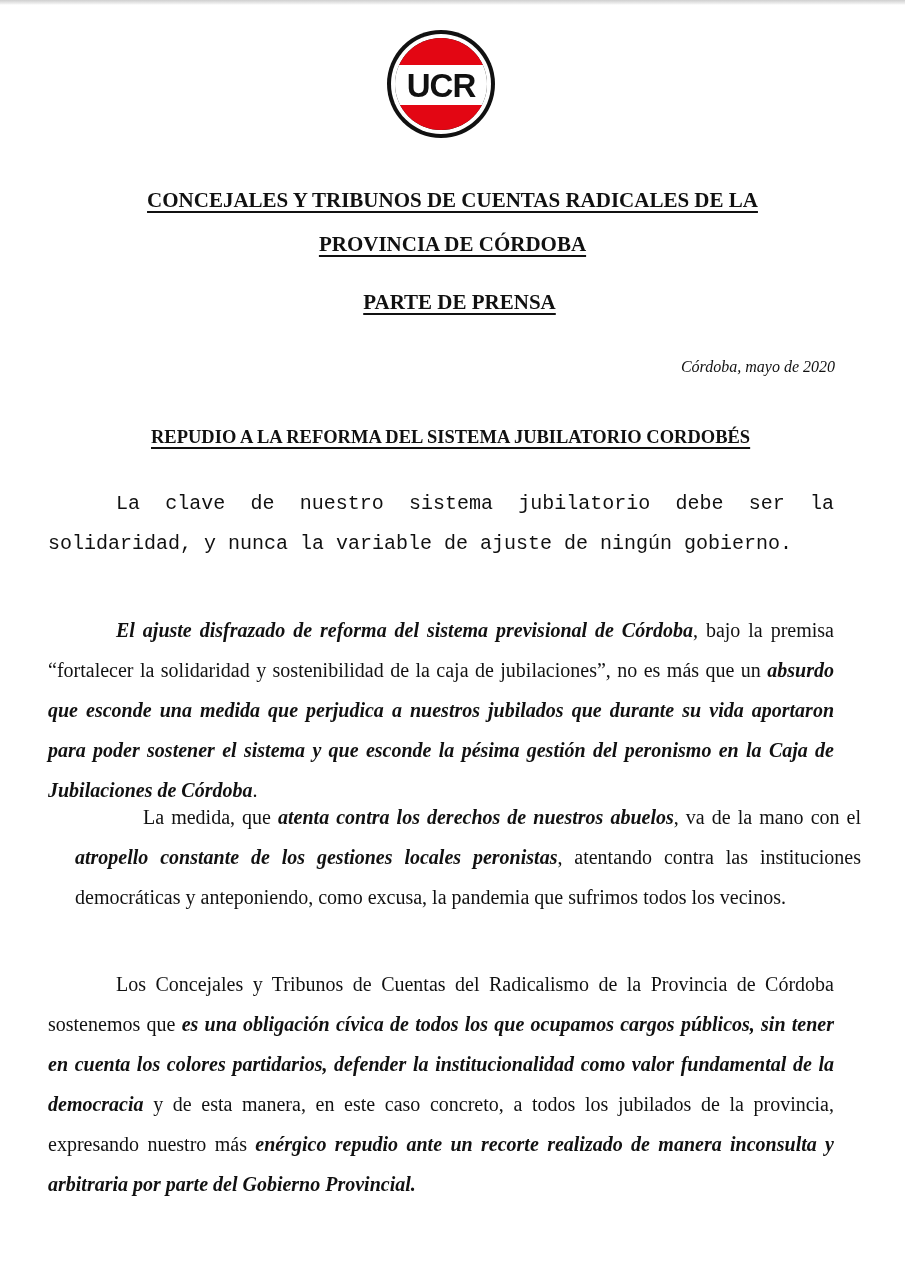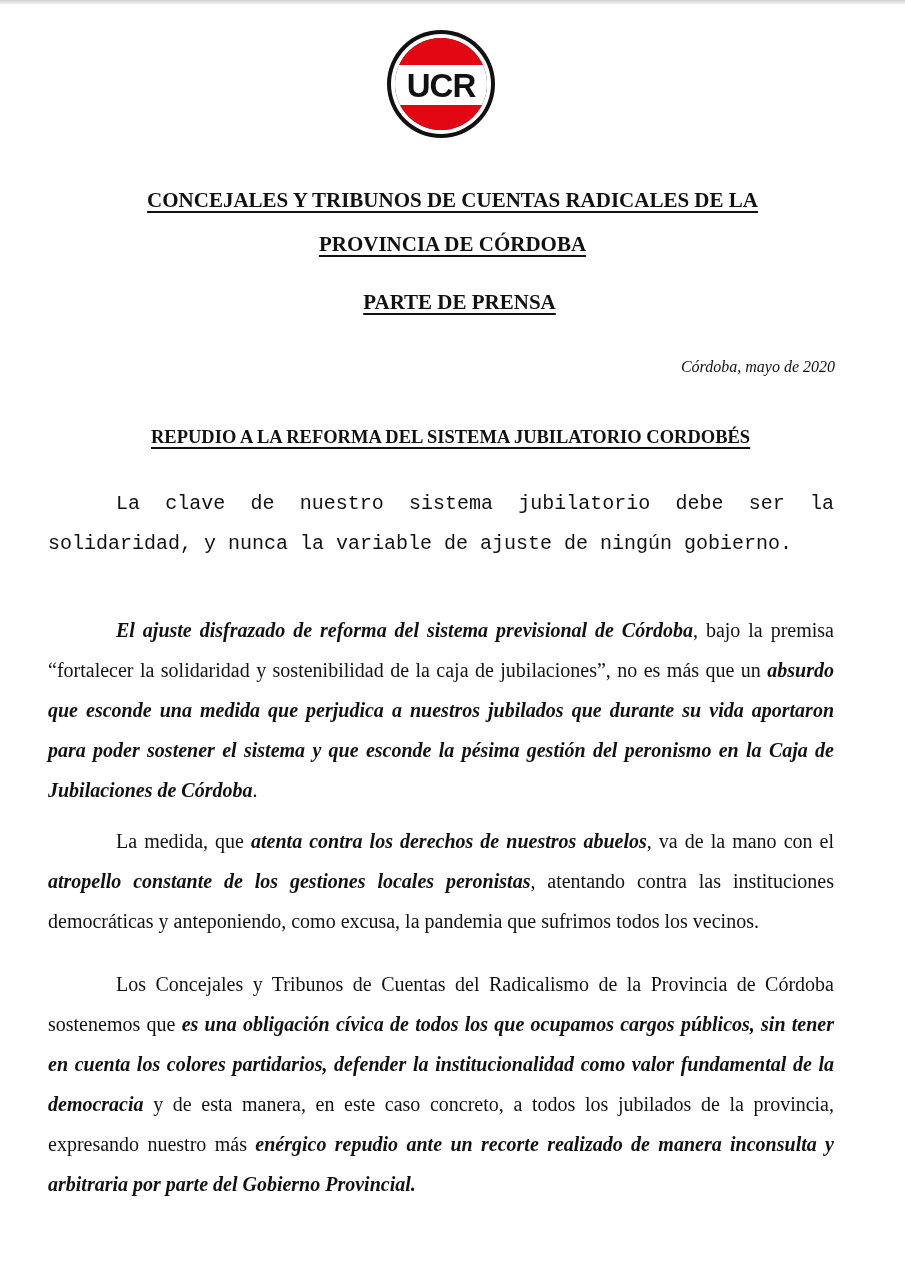--- a/index.html
+++ b/index.html
@@ -118,19 +118,19 @@
 </div>
 
 <div class="para" style="top:484px;font-family:Liberation Mono, monospace;">
   <span>La clave de nuestro sistema jubilatorio debe ser la solidaridad, y nunca la variable de ajuste de ningún gobierno.</span>
 </div>
 
 <div class="para" style="top:610px;">
   <b>El ajuste disfrazado de reforma del sistema previsional de Córdoba</b><span>, bajo la premisa “fortalecer la solidaridad y sostenibilidad de la caja de jubilaciones”, no es más que un </span><b>absurdo que esconde una medida que perjudica a nuestros jubilados que durante su vida aportaron para poder sostener el sistema y que esconde la pésima gestión del peronismo en la Caja de Jubilaciones de Córdoba</b><span>.</span>
 </div>
 
-<div class="para" style="top:821px;">
+<div class="para" style="top:797px;margin-left:27px;">
   <span>La medida, que </span><b>atenta contra los derechos de nuestros abuelos</b><span>, va de la mano con el </span><b>atropello constante de los gestiones locales peronistas</b><span>, atentando contra las instituciones democráticas y anteponiendo, como excusa, la pandemia que sufrimos todos los vecinos.</span>
 </div>
 
 <div class="para" style="top:964px;">
   <span>Los Concejales y Tribunos de Cuentas del Radicalismo de la Provincia de Córdoba sostenemos que </span><b>es una obligación cívica de todos los que ocupamos cargos públicos, sin tener en cuenta los colores partidarios, defender la institucionalidad como valor fundamental de la democracia</b><span> y de esta manera, en este caso concreto, a todos los jubilados de la provincia, expresando nuestro más </span><b>enérgico repudio ante un recorte realizado de manera inconsulta y arbitraria por parte del Gobierno Provincial.</b>
 </div>
 
 </body></html>

